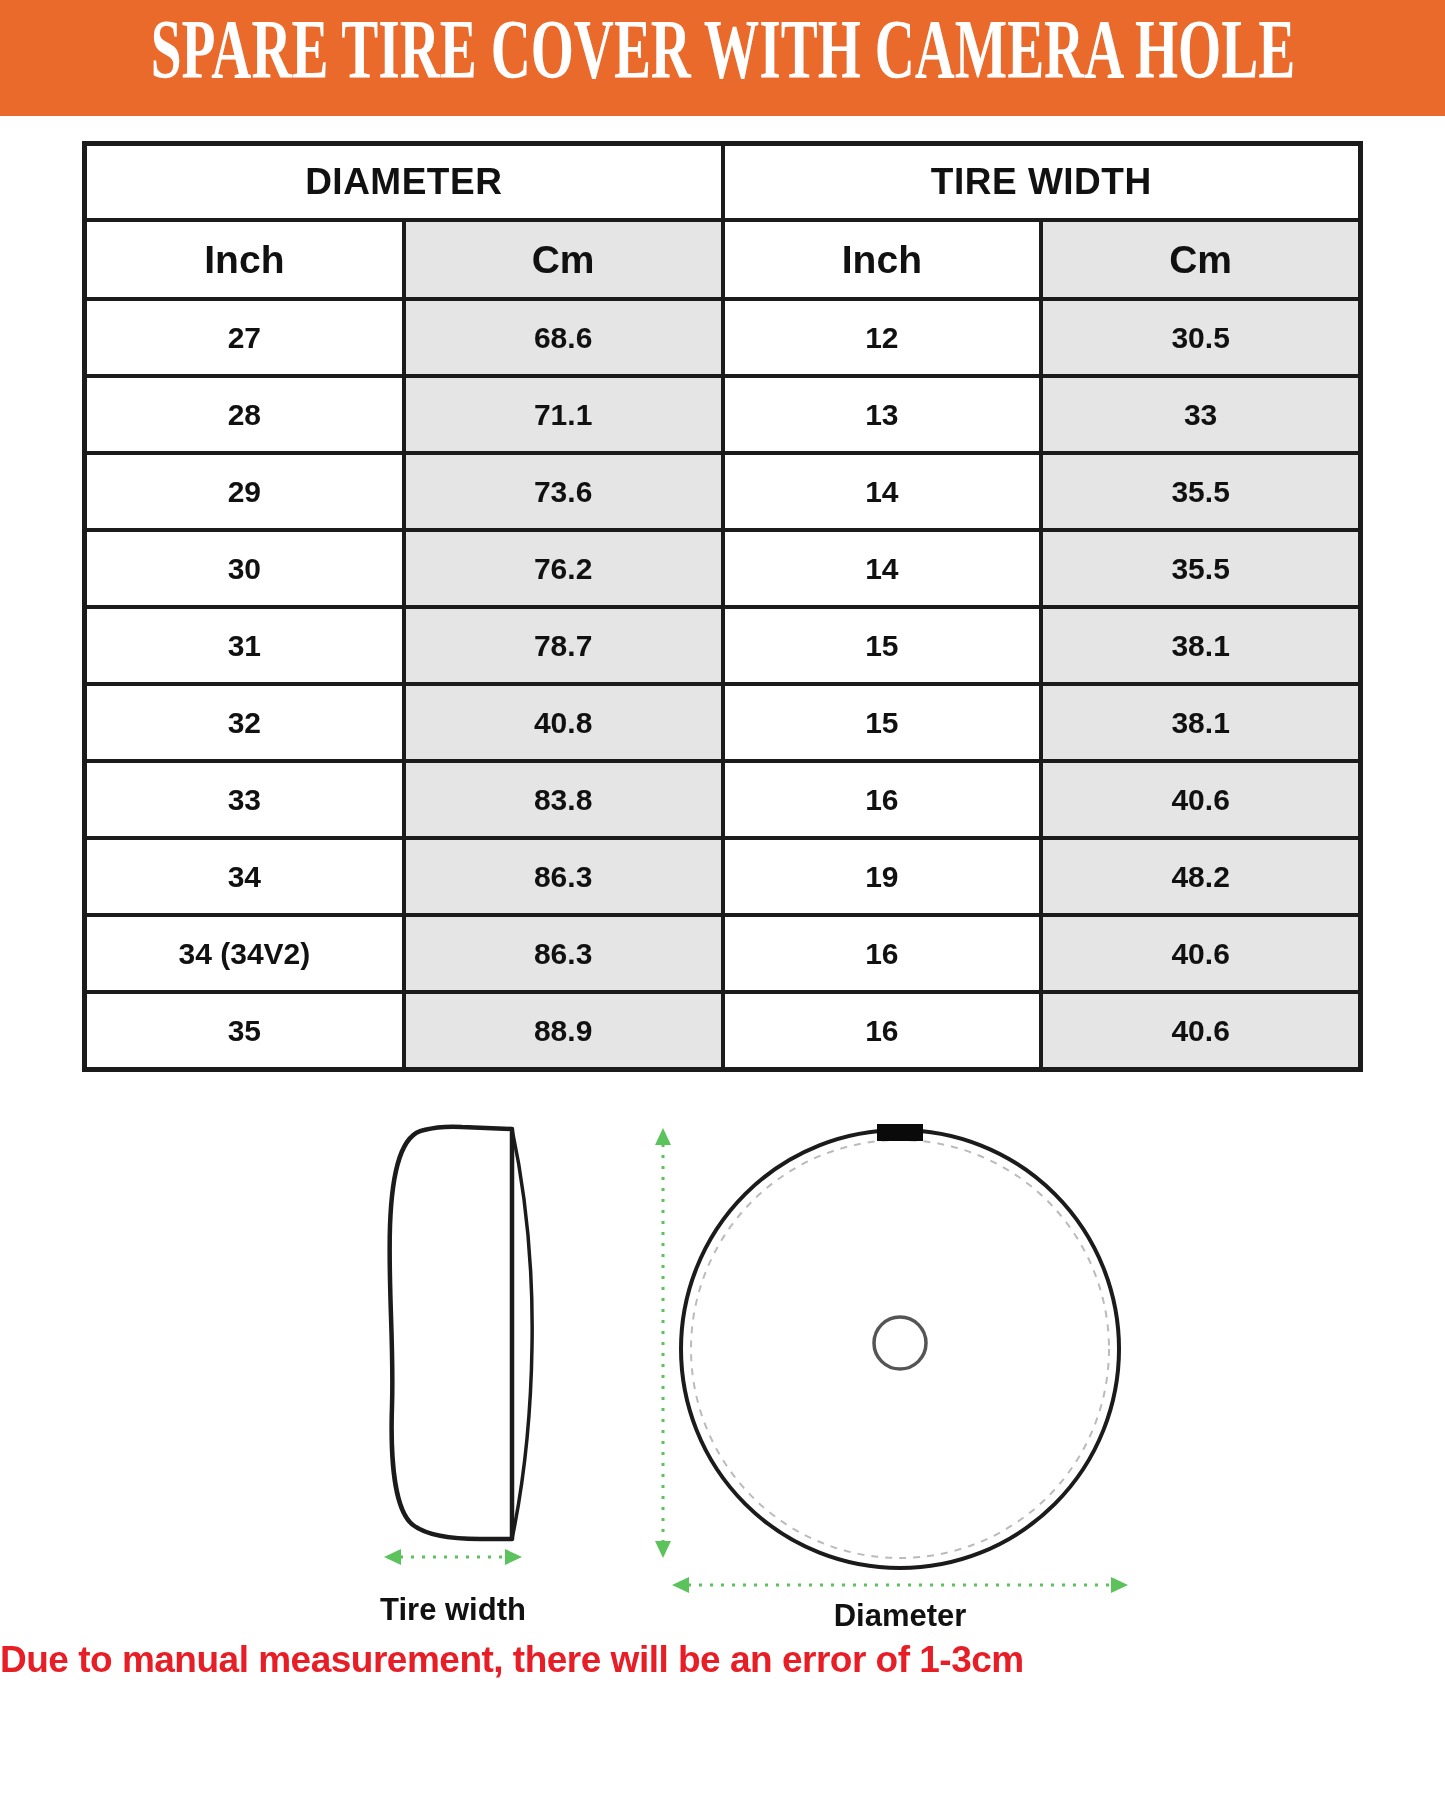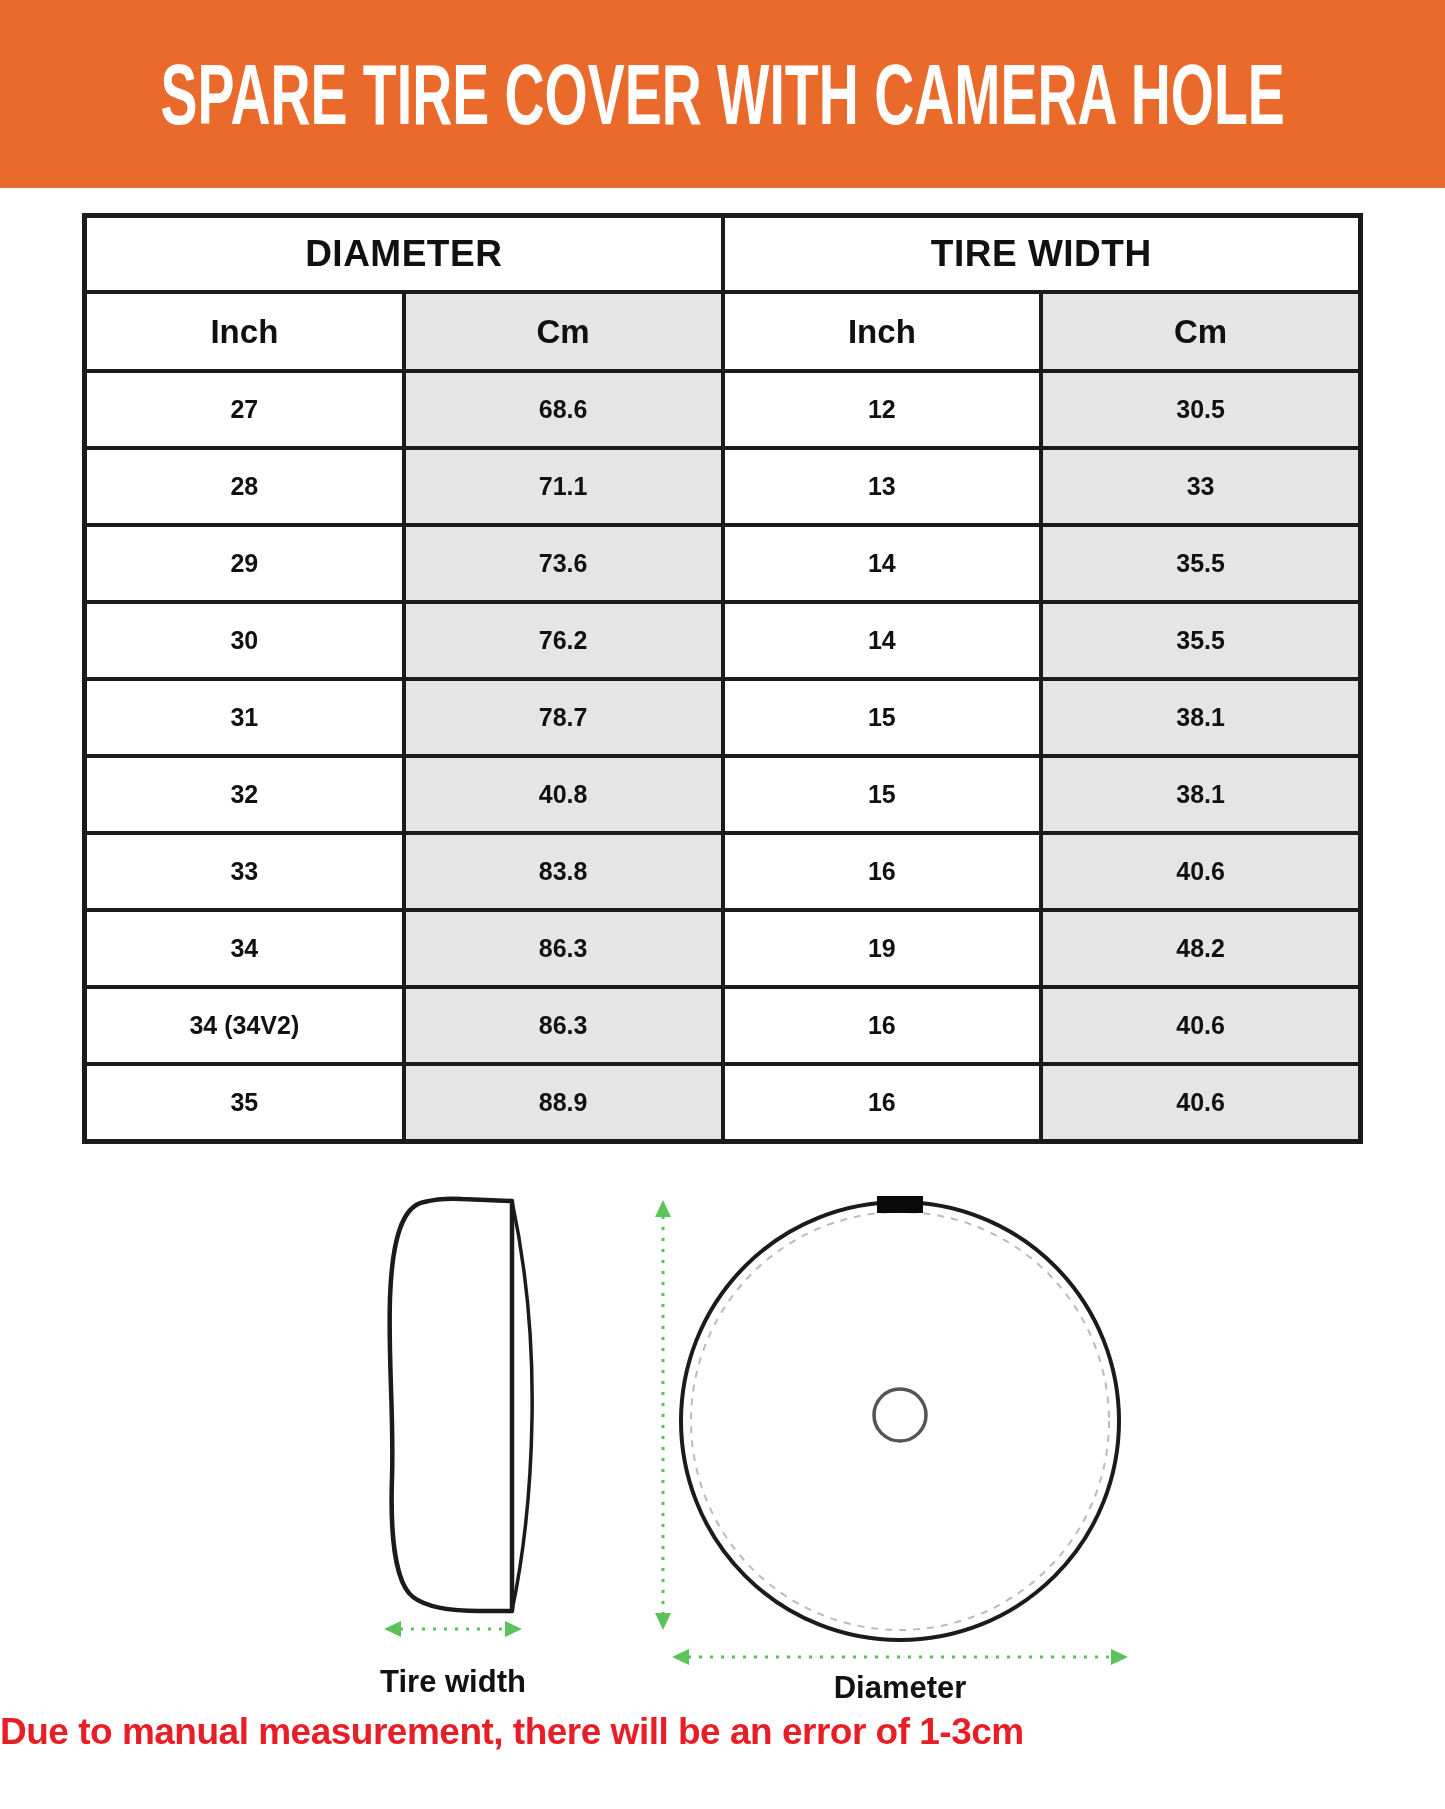--- a/index.html
+++ b/index.html
@@ -5,23 +5,24 @@
   html,body{margin:0;padding:0;}
   body{
     width:1445px;height:1809px;
     background:#ffffff;
     font-family:"Liberation Sans",sans-serif;
     -webkit-font-smoothing:antialiased;
     overflow:hidden;
   }
   
   .banner{
-    width:100%;height:188px;
-    display:flex;align-items:center;justify-content:center;
+    width:100%;height:116px;
+    display:flex;align-items:flex-start;justify-content:center;
     overflow:hidden;
+    font-family:Liberation Serif, serif;
   }
   .banner-title{
     color:#ffffff;
     font-size:84px;
     font-weight:bold;
     white-space:nowrap;
     letter-spacing:0px;
     transform:scale(0.66,1.02);
     transform-origin:center center;
   }
@@ -45,26 +46,26 @@
   }
   tr.group-row th{
     height:72px;
     font-size:37px;
     font-weight:bold;
     letter-spacing:0.5px;
     background:#ffffff;
   }
   tr.sub-row th{
     height:75px;
-    font-size:33px;
+    font-size:39px;
     font-weight:bold;
   }
   tr.data-row td{
     height:73px;
-    font-size:25px;
+    font-size:30px;
     font-weight:bold;
   }
   .col-white{background:#ffffff;}
   .col-gray{background:#e5e5e5;}
   
   .diagram{display:block;margin-top:42px;}
   .diagram text{
     font-family:"Liberation Sans",sans-serif;
     font-weight:bold;
     font-size:31px;

